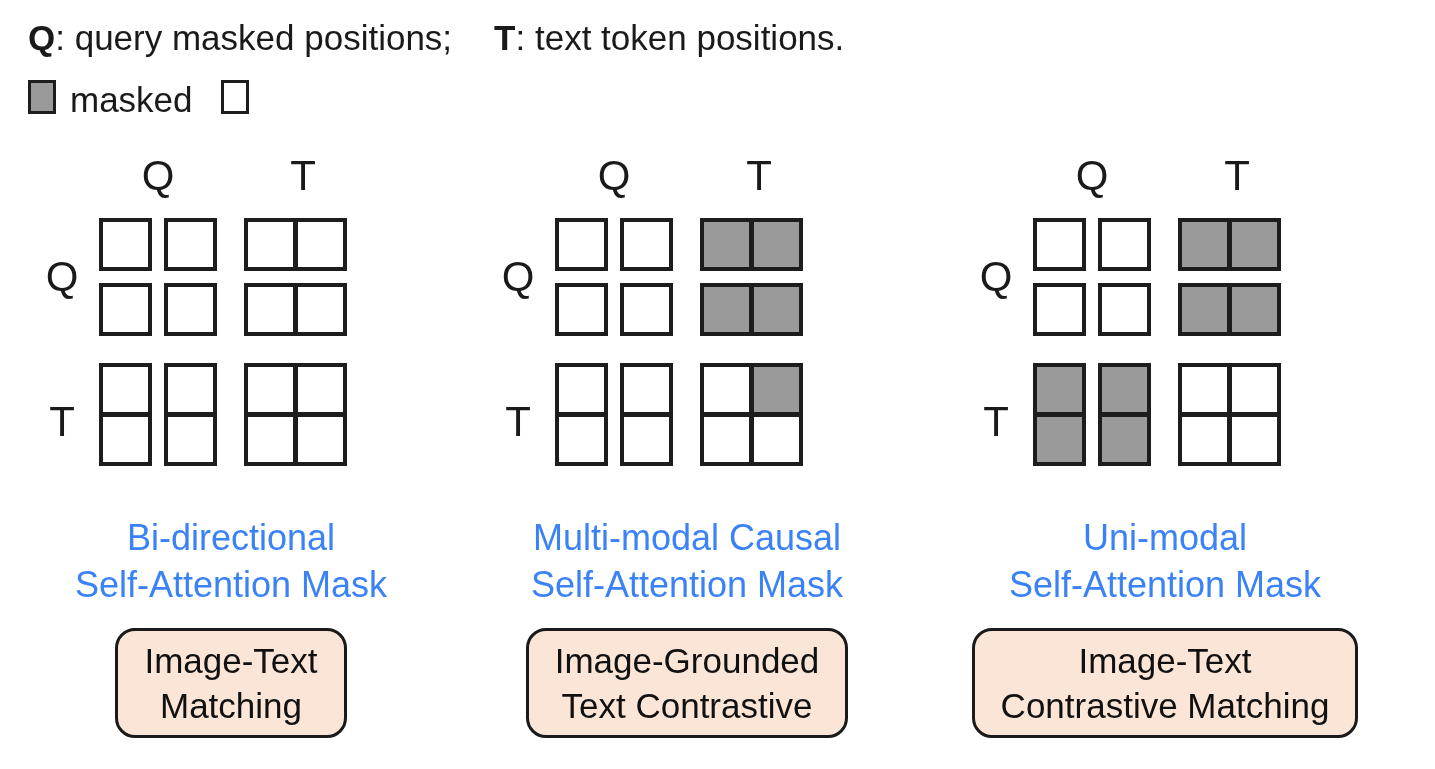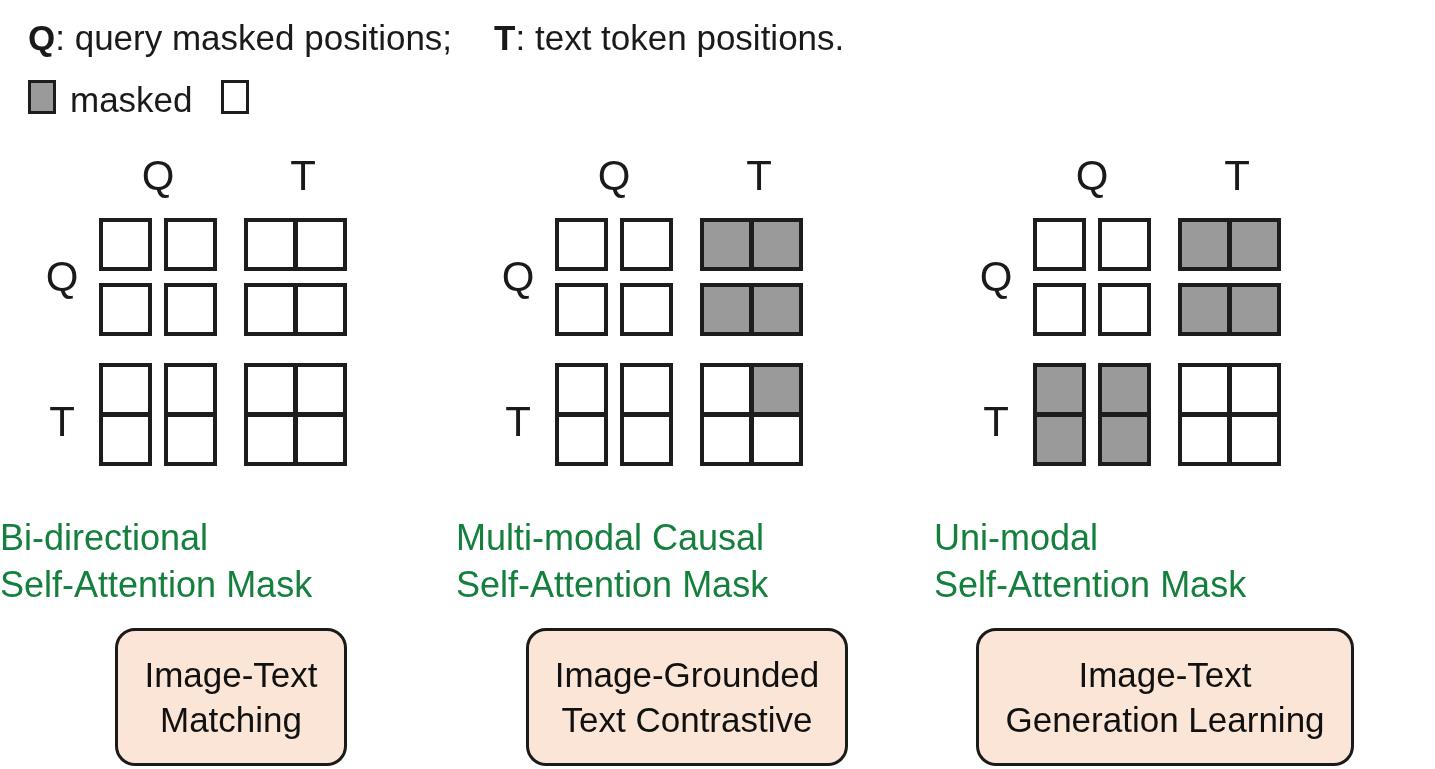--- a/index.html
+++ b/index.html
@@ -103,38 +103,39 @@
   .cell.masked { background: var(--masked); }
   
   .cell:nth-child(4n+3) { margin-left: 15px; }
   .cell:nth-child(n+9):nth-child(-n+12) { margin-top: 15px; }
 
   .caption {
     position: absolute;
     left: 0;
     top: 364px;
     width: 100%;
+    text-align: center;
     font-size: 36px;
     line-height: 47px;
-    color: #15803d;
+    color: #3b82f6;
   }
 
   .pill-wrap {
     position: absolute;
     left: 0;
     top: 478px;
     width: 100%;
     text-align: center;
   }
   .pill {
     display: inline-block;
     background: var(--pill-bg);
     border: 3px solid var(--pill-border);
     border-radius: 20px;
-    padding: 21px 26px;
+    padding: 7px 26px;
     font-size: 35px;
     line-height: 45px;
     text-align: center;
     color: #111;
   }
 </style>
 </head>
 <body>
 
 <div id="canvas">
@@ -247,18 +248,18 @@
         <div class="cell"></div>
         <div class="cell"></div>
       </div>
     <div class="caption">
       <div>Uni-modal</div>
       <div>Self-Attention Mask</div>
     </div>
     <div class="pill-wrap">
       <div class="pill">
         <div>Image-Text</div>
-        <div>Generation Learning</div>
+        <div>Contrastive Matching</div>
       </div>
     </div>
   </div>
 
 </div>
 
 </body></html>

